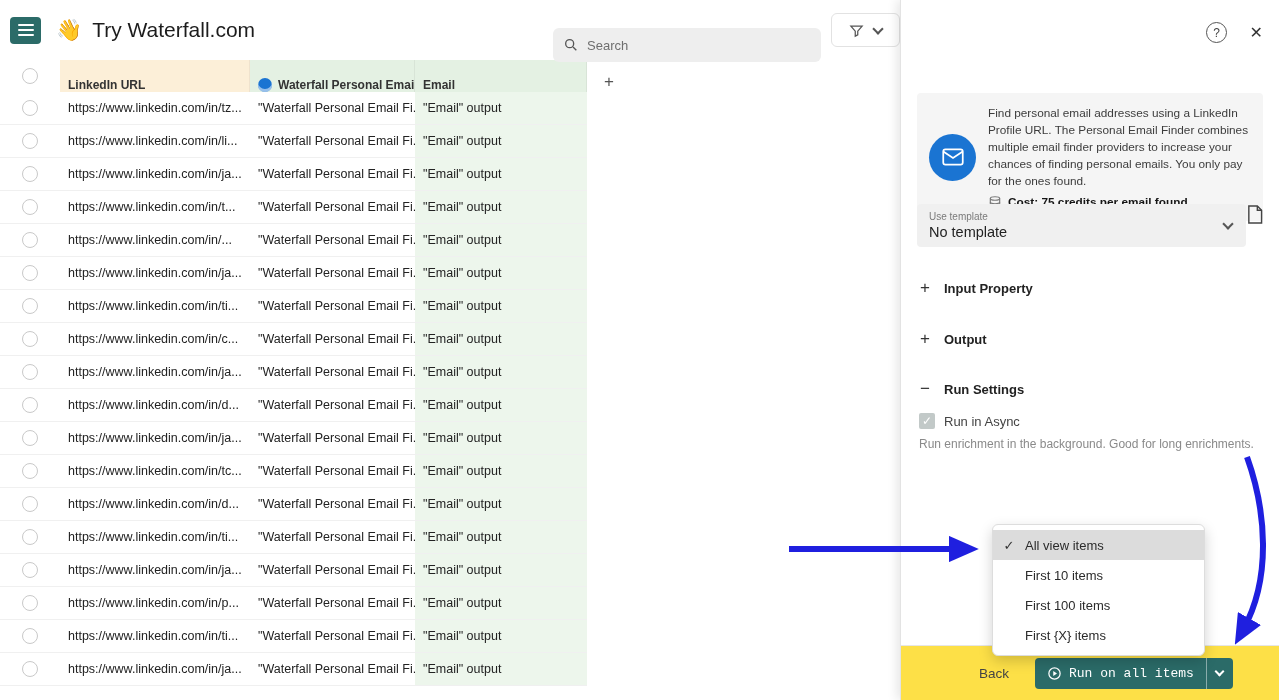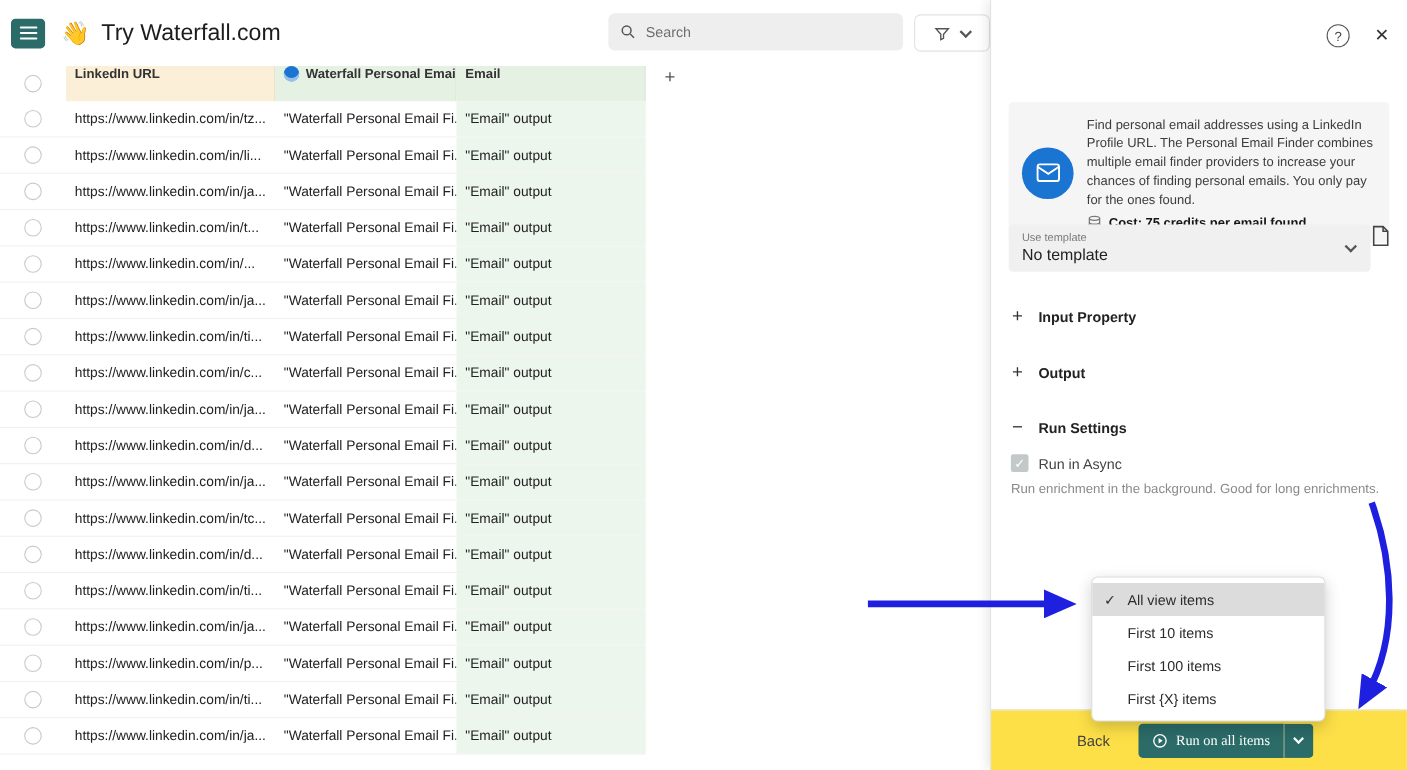--- a/index.html
+++ b/index.html
@@ -6,30 +6,30 @@
   html,body{width:1279px;height:700px;overflow:hidden;background:#fff;
     font-family:"Liberation Sans",sans-serif;position:relative}
 
   
   .topbar{position:absolute;left:0;top:0;width:900px;height:60px;background:#fff;display:flex;align-items:center;z-index:2}
   .menu-btn{margin-left:10px;width:31px;height:27px;background:var(--c-teal,#2b6b68);border:none;border-radius:4px;
     display:flex;flex-direction:column;justify-content:center;align-items:center;gap:3px;cursor:pointer}
   .menu-btn i{display:block;width:16px;height:2px;background:#fff;border-radius:1px}
   .emoji{margin-left:15px;font-size:21px}
   .app-title{margin-left:10px;font-size:21px;color:#1c1c1c;font-weight:500}
-  .search{position:absolute;left:553px;top:12px;width:268px;height:34px;background:#eeeeee;border-radius:6px;
+  .search{position:absolute;left:553px;top:28px;width:268px;height:34px;background:#eeeeee;border-radius:6px;
     display:flex;align-items:center;padding:0 10px;gap:8px}
   .search input{border:none;background:transparent;outline:none;font-size:13px;color:#333;flex:1;font-family:inherit}
   .search input::placeholder{color:#6f6f6f}
   .filter{position:absolute;left:831px;top:13px;width:69px;height:34px;border:1px solid #e2e2e2;border-radius:6px;
     display:flex;align-items:center;justify-content:center;gap:10px;background:#fff;cursor:pointer}
 
   
   .thead{position:absolute;left:0;top:60px;height:32px;display:flex;align-items:stretch;z-index:1}
-  .th{display:flex;align-items:flex-start;font-size:12px;font-weight:700;color:#333;padding:0 8px;border-right:1px solid rgba(0,0,0,.05)}
+  .th{display:flex;align-items:flex-end;font-size:12px;font-weight:700;color:#333;padding:0 8px;border-right:1px solid rgba(0,0,0,.05)}
   .col-check{width:60px;display:flex;align-items:center;padding-left:22px}
   .cb{width:16px;height:16px;border:1.5px solid #c9c9c9;border-radius:50%;background:#fff;display:inline-block;flex:none;cursor:pointer}
   .th-url{width:190px;background:var(--c-cream,#fcefd8)}
   .th-wf{width:165px;background:var(--c-greenHead,#e4f1e3);gap:6px;white-space:nowrap;overflow:hidden}
   .th-em{width:172px;background:var(--c-greenHead,#e4f1e3)}
   .th-add{width:44px;justify-content:center;color:#555;font-weight:400;font-size:17px;border:none;cursor:pointer}
   .wf-ico{width:14px;height:14px;border-radius:50%;background:var(--c-blueIcon,#1a74d2);display:inline-block;flex:none;
     box-shadow:inset 0 -3px 0 rgba(255,255,255,.55)}
   .tbody{position:absolute;left:0;top:92px;width:587px;z-index:1}
   .trow{display:flex;height:33px;align-items:stretch;border-bottom:1px solid #f0f0f0;width:587px;cursor:pointer}
@@ -66,21 +66,21 @@
   .async{position:absolute;left:18px;top:413px;display:flex;align-items:center;gap:9px}
   .async-cb{width:16px;height:16px;background:#c2c9c8;border-radius:2px;color:#fff;font-size:12px;
     display:inline-flex;align-items:center;justify-content:center;cursor:pointer}
   .async-label{font-size:13px;color:#444}
   .async-help{position:absolute;left:18px;top:437px;font-size:12px;color:#8a8a8a}
   .p-footer{position:absolute;left:0;right:0;bottom:0;height:55px;border-top:1px solid #e6e6e6;background:#fde047;
     display:flex;align-items:center}
   .back{margin-left:78px;background:none;border:none;font-size:13.5px;color:#444;font-family:inherit;cursor:pointer}
   .run-group{margin-left:26px;display:flex}
   .run-btn{height:31px;background:var(--c-teal,#2b6b68);color:#fff;border:none;border-radius:4px 0 0 4px;
-    font-size:13px;font-family:Liberation Serif, serif;display:flex;align-items:center;gap:7px;padding:3px 12px;cursor:pointer}
+    font-size:13px;font-family:Liberation Mono, monospace;display:flex;align-items:center;gap:7px;padding:3px 12px;cursor:pointer}
   .run-caret{width:27px;height:31px;background:var(--c-teal,#2b6b68);border:none;border-left:1px solid rgba(255,255,255,.45);
     border-radius:0 4px 4px 0;display:flex;align-items:center;justify-content:center;cursor:pointer}
   .run-caret .chev{border-color:#fff;width:7px;height:7px;margin-top:-3px}
 
   
   .popup{position:absolute;left:992px;top:524px;width:213px;background:#fff;border:1px solid #ddd;border-radius:6px;
     padding:5px 0;box-shadow:0 5px 14px rgba(0,0,0,.18);z-index:50}
   .dd-item{height:30px;display:flex;align-items:center;font-size:13px;color:#2b2b2b;cursor:pointer}
   .dd-item .ck{width:32px;text-align:center;font-size:13px;color:#333;flex:none}
   .dd-item.sel{background:#dcdcdc}

